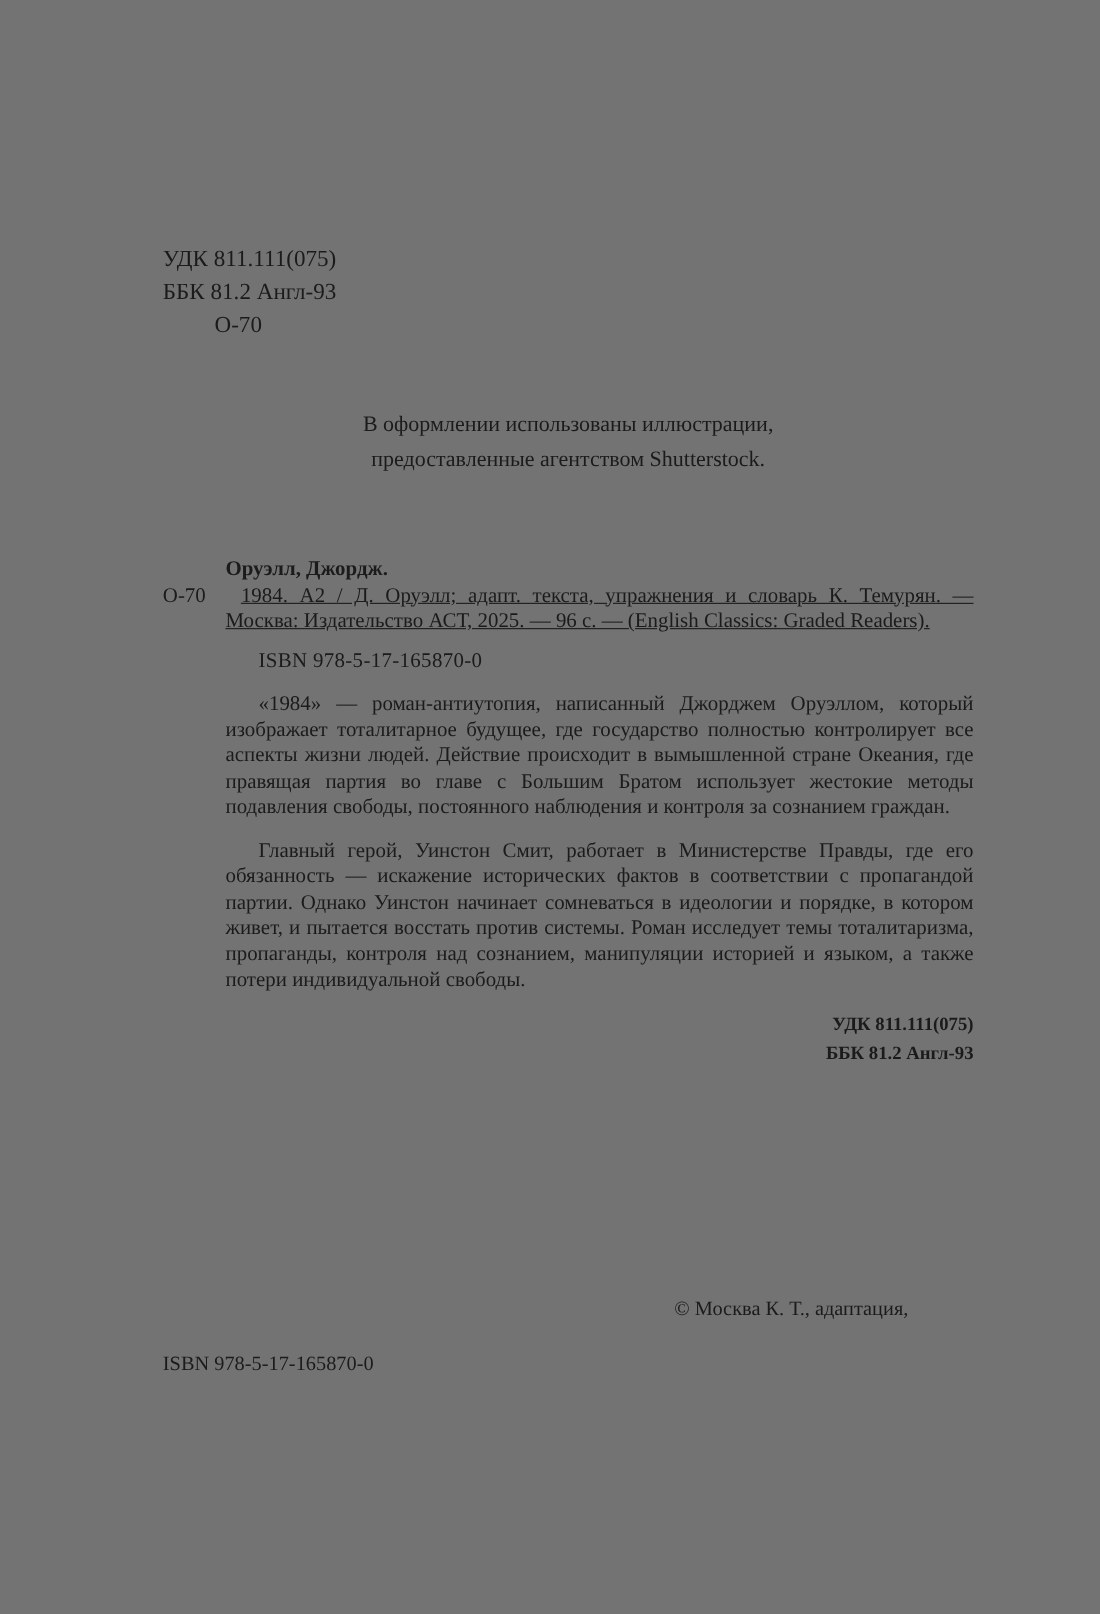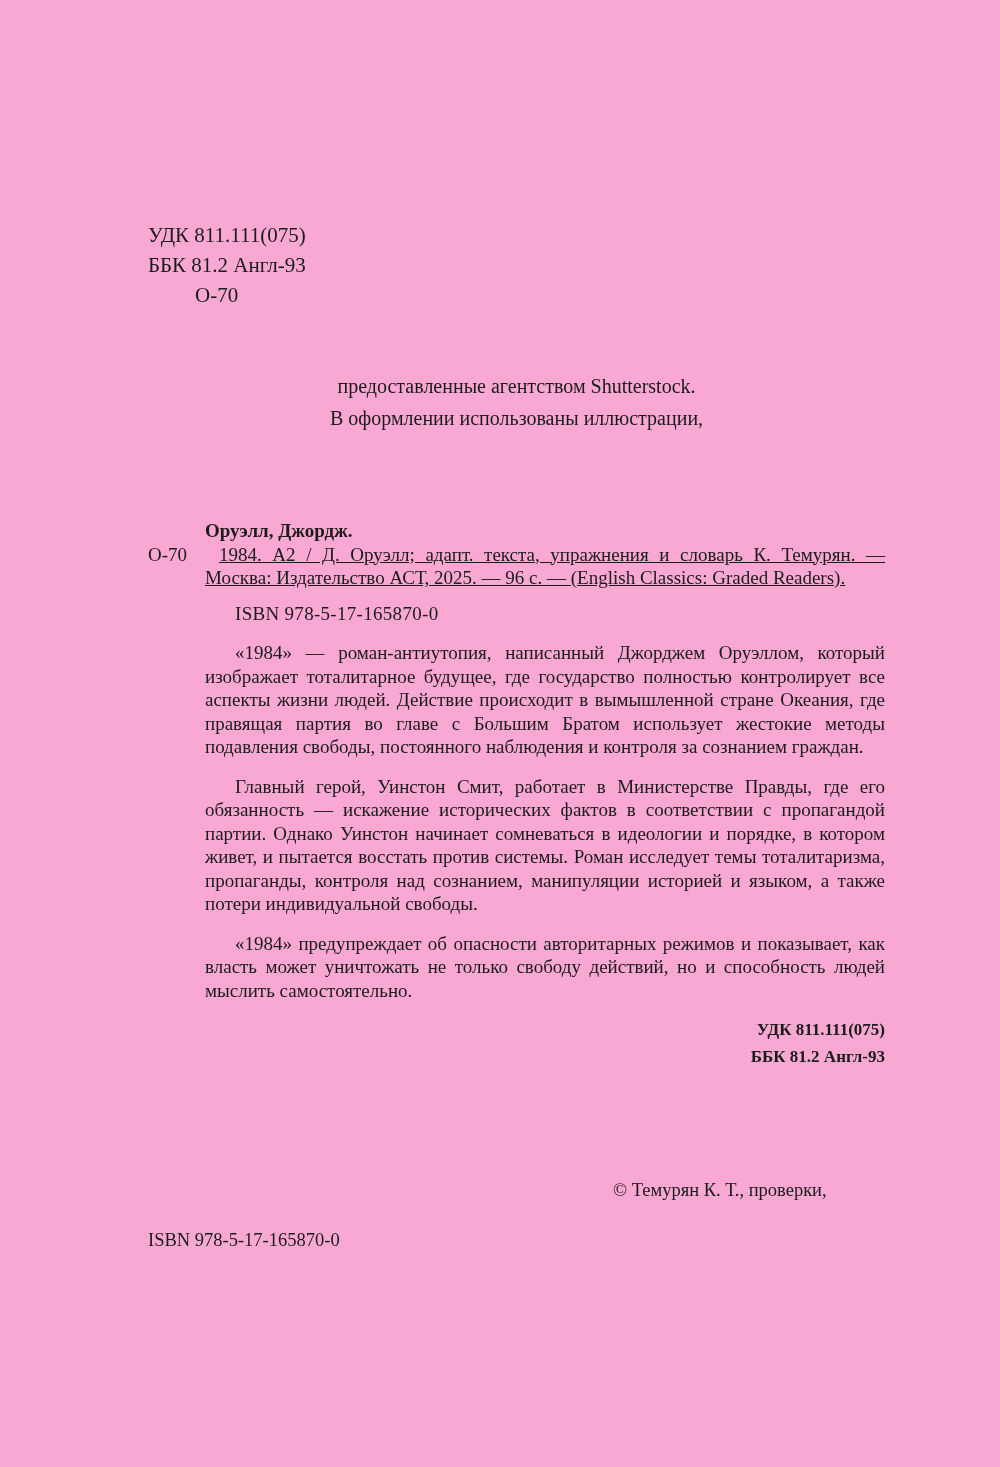--- a/index.html
+++ b/index.html
@@ -2,21 +2,21 @@
 <html lang="ru"><head>
 <meta charset="utf-8">
 <style>
   * { margin: 0; padding: 0; box-sizing: border-box; }
   html, body { background: #ffffff; }
   .page {
     position: relative;
     width: 1000px;
     height: 1467px;
     margin: 0 auto;
-    background: #f9a8d4;
+    background: #737373;
     font-family: "Liberation Serif", "DejaVu Serif", serif;
     color: #1b1b1b;
     overflow: hidden;
   }
 
   
   .top-codes {
     position: absolute;
     top: 220px;
     left: 148px;
@@ -33,21 +33,21 @@
     left: 148px;
     width: 737px;
     text-align: center;
     font-size: 20px;
     line-height: 32px;
   }
 
   
   .column {
     position: absolute;
-    top: 519px;
+    top: 506px;
     left: 205px;
     width: 680px;
     font-size: 19px;
     line-height: 23.5px;
     text-align: justify;
   }
   .author { font-weight: bold; text-align: left; }
   .bib { position: relative; }
   .bib-code {
     position: absolute;
@@ -95,43 +95,42 @@
 
 <div class="page">
 
   <div class="top-codes">
     <div>УДК 811.111(075)</div>
     <div>ББК 81.2 Англ-93</div>
     <div class="code-line">О-70</div>
   </div>
 
   <div class="credit">
+    <div>В оформлении использованы иллюстрации,</div>
     <div>предоставленные агентством Shutterstock.</div>
-    <div>В оформлении использованы иллюстрации,</div>
   </div>
 
   <div class="column">
     <p class="author">Оруэлл, Джордж.</p>
 
     <div class="bib">
       <span class="bib-code">О-70</span>
       <p class="bib-text">1984. А2 / Д. Оруэлл; адапт. текста, упражнения и словарь К. Темурян. — Москва: Издательство АСТ, 2025. — 96 с. — (English Classics: Graded Readers).</p>
     </div>
 
     <p class="isbn-line">ISBN 978-5-17-165870-0</p>
 
     <p class="body-para">«1984» — роман-антиутопия, написанный Джорджем Оруэллом, который изображает тоталитарное будущее, где государство полностью контролирует все аспекты жизни людей. Действие происходит в вымышленной стране Океания, где правящая партия во главе с Большим Братом использует жестокие методы подавления свободы, постоянного наблюдения и контроля за сознанием граждан.</p>
     <p class="body-para">Главный герой, Уинстон Смит, работает в Министерстве Правды, где его обязанность — искажение исторических фактов в соответствии с пропагандой партии. Однако Уинстон начинает сомневаться в идеологии и порядке, в котором живет, и пытается восстать против системы. Роман исследует темы тоталитаризма, пропаганды, контроля над сознанием, манипуляции историей и языком, а также потери индивидуальной свободы.</p>
-    <p class="body-para">«1984» предупреждает об опасности авторитарных режимов и показывает, как власть может уничтожать не только свободу действий, но и способность людей мыслить самостоятельно.</p>
 
     <div class="bottom-codes">
       <div>УДК 811.111(075)</div>
       <div>ББК 81.2 Англ-93</div>
     </div>
   </div>
 
   <div class="footer-copy">
-    <div>© Темурян К. Т., проверки,</div>
+    <div>© Москва К. Т., адаптация,</div>
   </div>
 
   <div class="footer-isbn">ISBN 978-5-17-165870-0</div>
 
 </div>
 
 </body></html>

